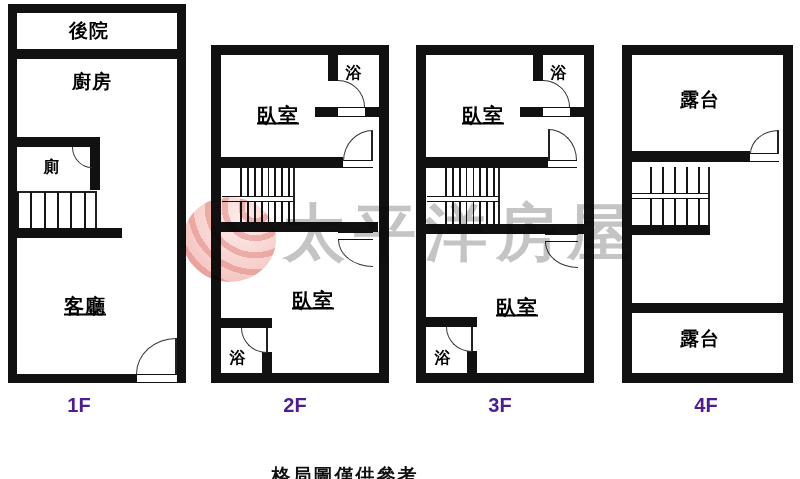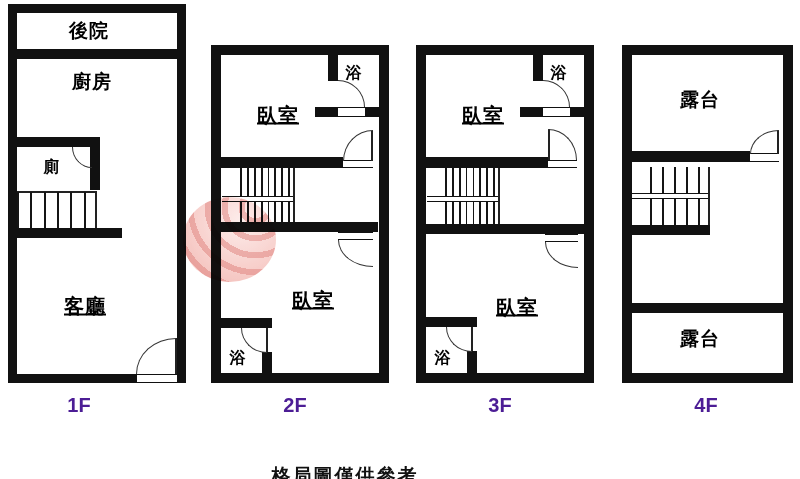--- a/index.html
+++ b/index.html
@@ -115,16 +115,17 @@
   <div class="thr" style="left:632px;top:193px;width:78px;height:6px;"></div>
   <div class="st12" style="left:650px;top:199px;width:60px;height:26px;"></div>
   <div class="line" style="left:708px;top:167px;width:2px;height:58px;"></div>
   <div class="wall" style="left:622px;top:225px;width:88px;height:10px;"></div>
   <div class="wall" style="left:622px;top:303px;width:171px;height:10px;"></div>
   <div class="rlabel fs19" style="left:700px;top:100px;">露台</div>
   <div class="rlabel fs19" style="left:700px;top:339px;">露台</div>
   <div class="flabel" style="left:706px;top:405px;">4F</div>
 
   <div id="wm-logo"></div>
+  <div id="wm-text">太平洋房屋</div>
 
   <div class="caption" style="left:345px;top:476px;">格局圖僅供參考</div>
 
 </div>
 
 </body></html>

